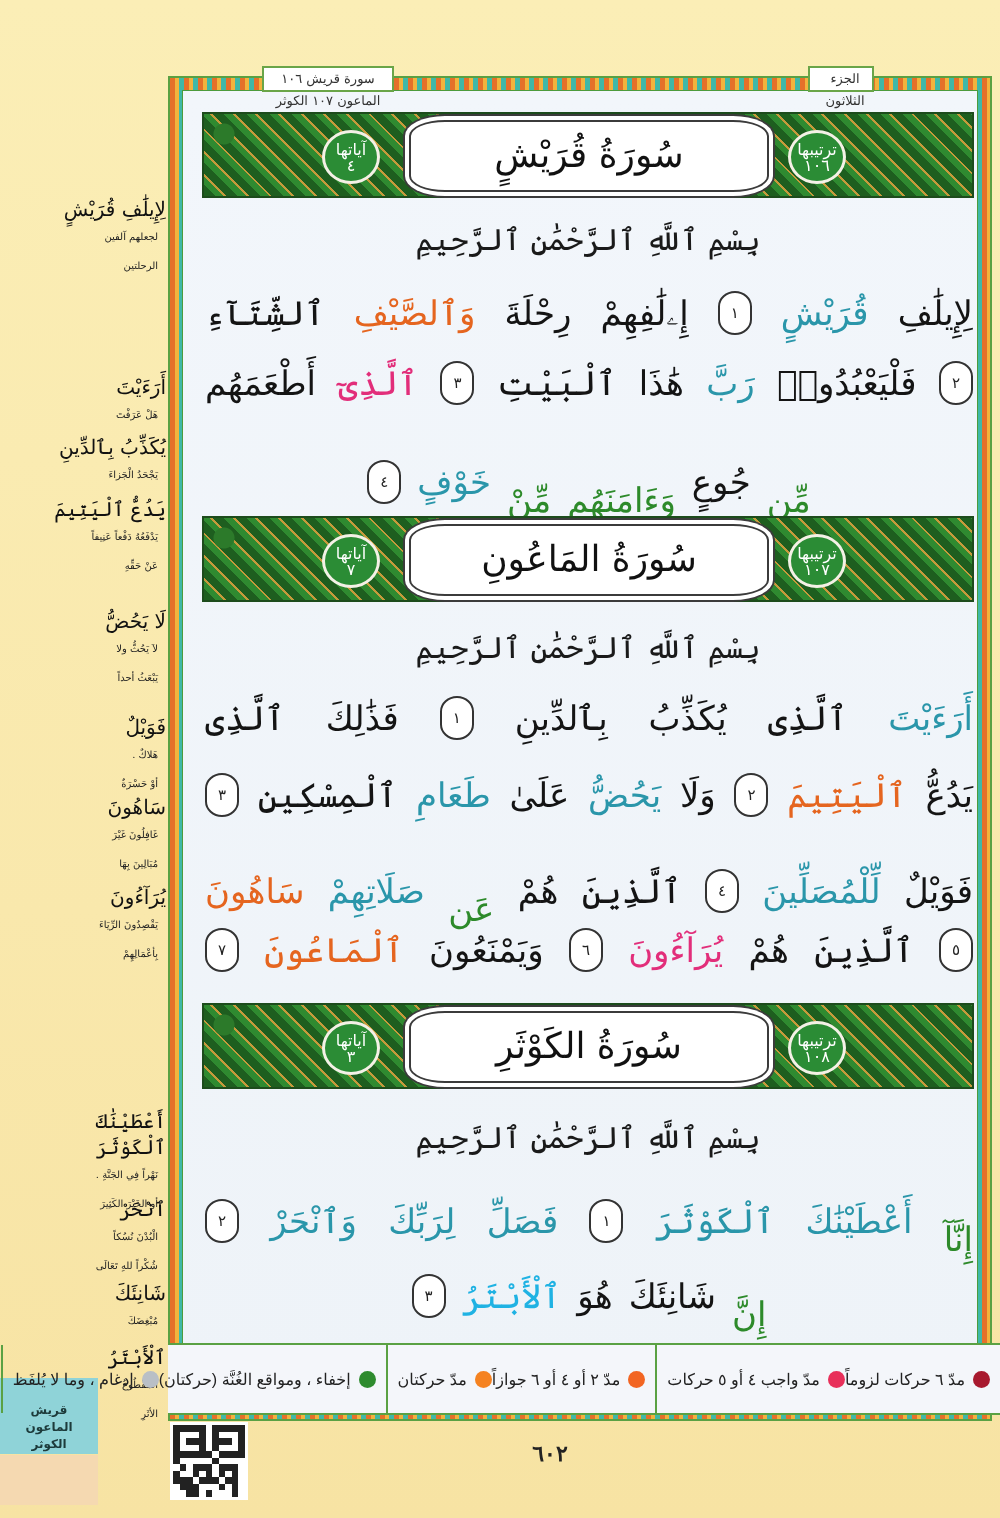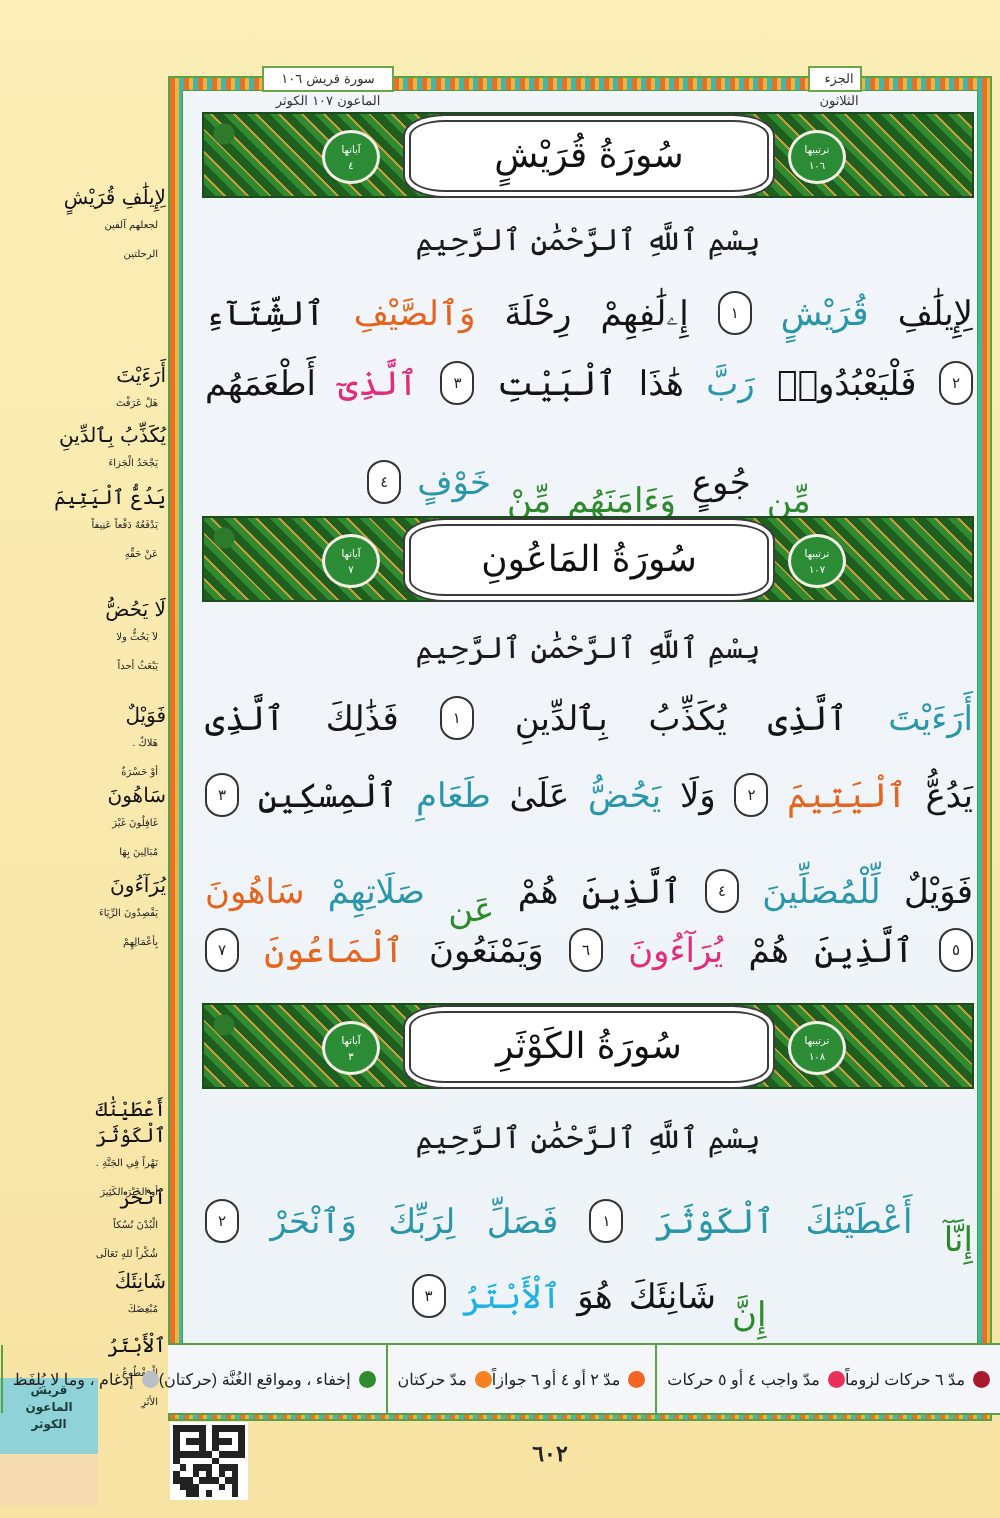--- a/index.html
+++ b/index.html
@@ -5,35 +5,35 @@
   * { box-sizing: border-box; margin: 0; padding: 0; }
   html, body { width: 1000px; height: 1518px; overflow: hidden; }
   body {
     background: linear-gradient(180deg, #fbeeb6 0%, #f9e8ac 60%, #f7e3a3 100%);
     font-family: "DejaVu Sans", sans-serif;
     position: relative;
     color: #1b1b1b;
   }
   
   .gloss {
-    position: absolute; left: 0; top: 184px; width: 188px; height: 1140px;
+    position: absolute; left: 0; top: 196px; width: 188px; height: 1140px;
     direction: rtl; 
   }
   .gloss-entry { position: absolute; right: 8px; width: 160px; text-align: right; }
   .gloss-word {
     font-family: "DejaVu Serif", serif; font-size: 20px; line-height: 26px; color: #111;
     display: flex; flex-direction: row; align-items: center; justify-content: flex-start; gap: 6px;
   }
   .gloss-word .bullet { width: 8px; height: 8px; background: #222; display: inline-block; flex: 0 0 8px; }
   .gloss-def { font-family: "DejaVu Serif", serif; font-size: 10px; line-height: 29px; color: #222; padding-right: 22px; }
   .index-tab {
     position: absolute; left: 0; top: 1378px; width: 98px; height: 76px;
     background: #8fd3d8; direction: rtl; text-align: center;
     font-family: "DejaVu Sans", sans-serif; font-weight: bold; font-size: 12px; line-height: 17px; color: #1d3b3b;
-    padding-top: 4px;
+    padding-top: 24px;
   }
   .index-tab-bg { position: absolute; left: 0; top: 1455px; width: 98px; height: 50px; background: #f5d9b1; }
   .qr {
     position: absolute; left: 170px; top: 1422px; width: 78px; height: 78px; background: #fff;
     display: grid; grid-template-columns: repeat(11, 1fr); grid-template-rows: repeat(11, 1fr); gap: 0;
     padding: 3px;
   }
   .qr span { background: #222; }
   .qr span.w { background: #fff; }
 
@@ -46,41 +46,41 @@
   }
   .frame-inner {
     position: absolute; left: 12px; top: 12px; right: 12px; bottom: 12px;
     background: linear-gradient(180deg, #f2f6fb 0%, #eef3f8 100%);
     border: 1px solid #4d9b3c;
   }
   .running-header {
     position: absolute; top: 66px; height: 26px; background: #fff; border: 2px solid #6aa548;
     font-family: "DejaVu Serif", serif; font-size: 13px; line-height: 22px; color: #333; text-align: center; direction: rtl;
   }
-  .juz-label { left: 808px; width: 54px; padding-left: 8px; }
+  .juz-label { left: 808px; width: 66px; padding-left: 8px; }
   .surah-index { left: 262px; width: 132px; }
 
   
   .banner {
     position: absolute; left: 202px; width: 772px; height: 86px;
     background:
       radial-gradient(circle at 20px 20px, #2c7a2a 0 10px, transparent 11px),
       repeating-linear-gradient(45deg, #1e5e1f 0 8px, #2f8a30 8px 14px, #c59a3b 14px 16px);
     border: 2px solid #1d4c1c;
   }
   .banner-title-box {
     position: absolute; left: 205px; top: 6px; width: 360px; height: 72px;
     background: #fff; border: 2px solid #3b3b3b; border-radius: 36px / 16px;
     box-shadow: 0 0 0 4px #fff, 0 0 0 6px #3b3b3b;
     text-align: center; font-family: "DejaVu Serif", serif; font-size: 36px; line-height: 66px; direction: rtl; color: #111;
   }
   .medallion {
     position: absolute; top: 16px; width: 58px; height: 54px; border-radius: 50%;
     background: #2b8c35; border: 3px solid #f4f1e6; color: #fff;
-    text-align: center; font-family: "DejaVu Sans", sans-serif; font-size: 10px; line-height: 16px; direction: rtl;
+    text-align: center; font-family: "DejaVu Sans", sans-serif; font-size: 16px; line-height: 16px; direction: rtl;
     padding-top: 9px;
   }
   .medallion.order { right: 126px; }
   .medallion.verses { left: 118px; }
 
   
   .basmala {
     position: absolute; left: 202px; width: 772px; text-align: center; direction: rtl;
     font-family: "DejaVu Serif", serif; font-size: 30px; color: #1a1a1a;
   }

